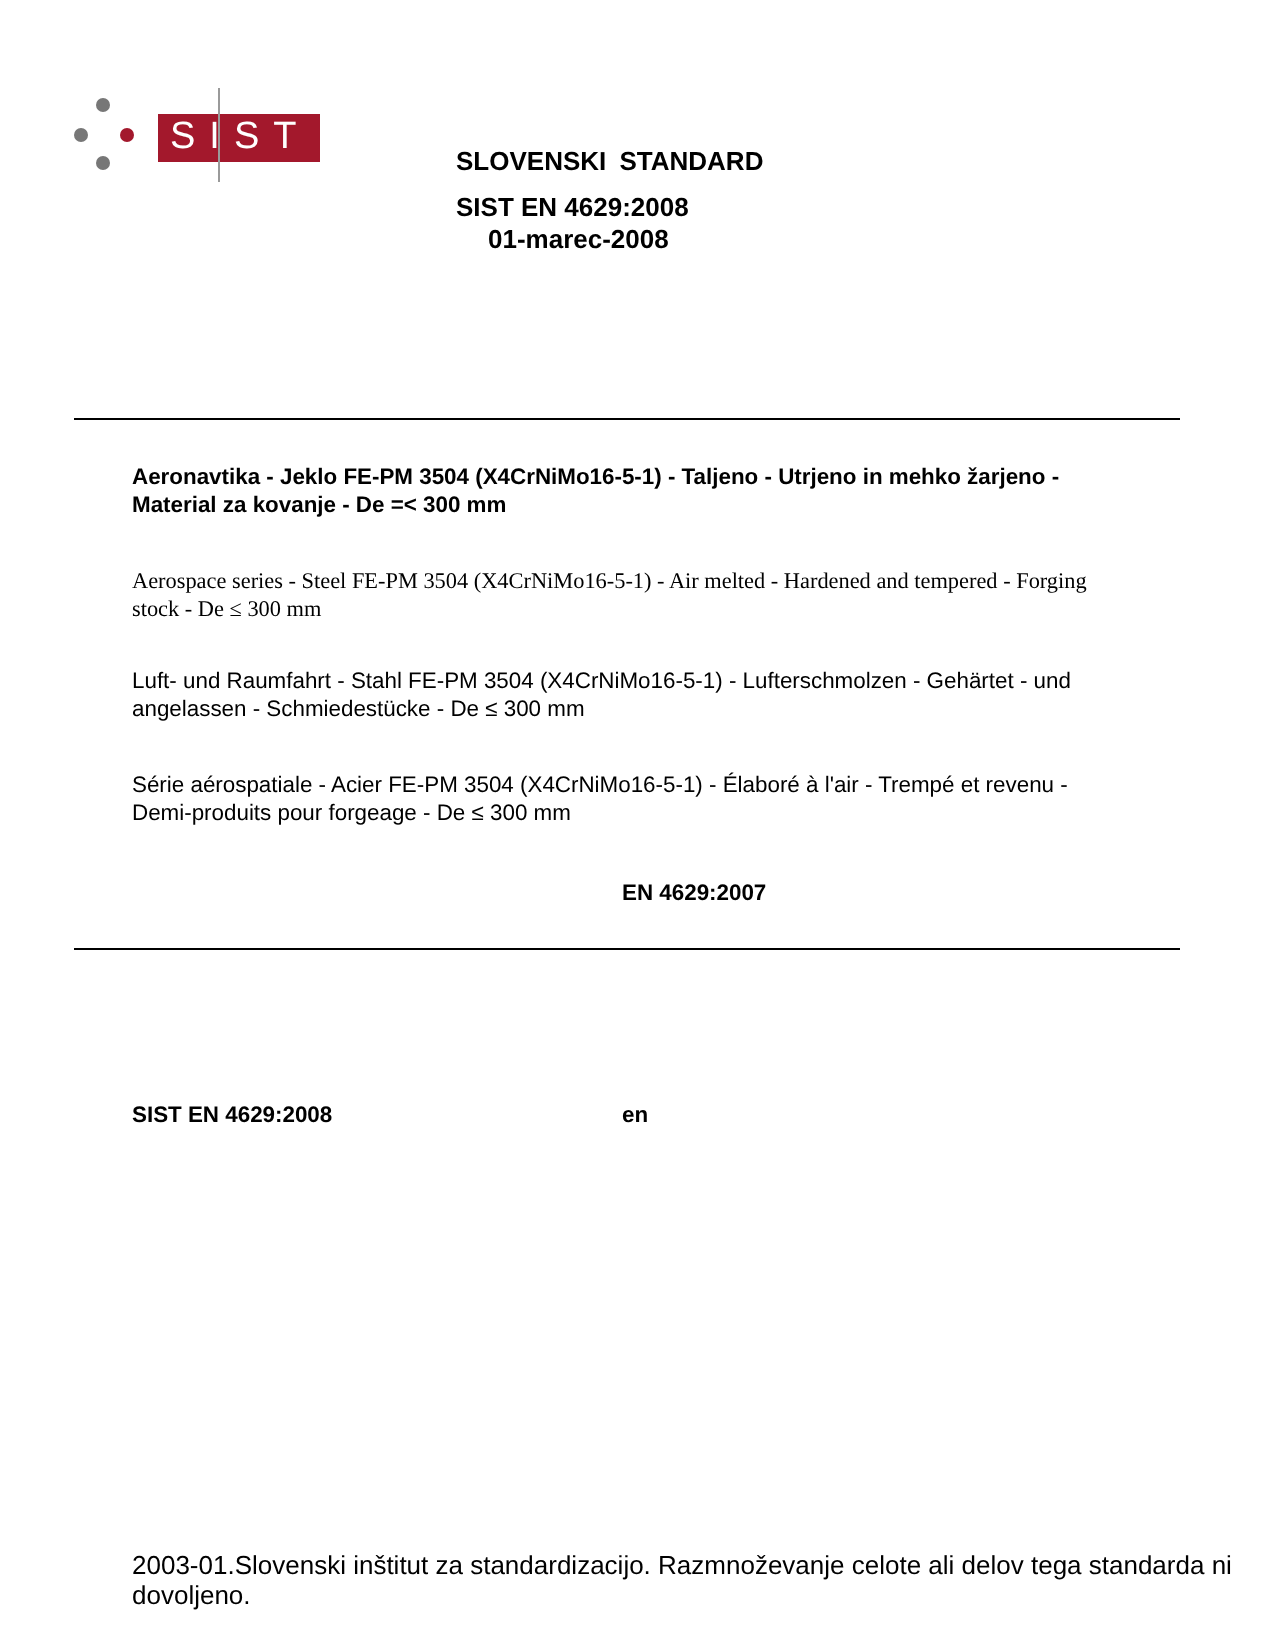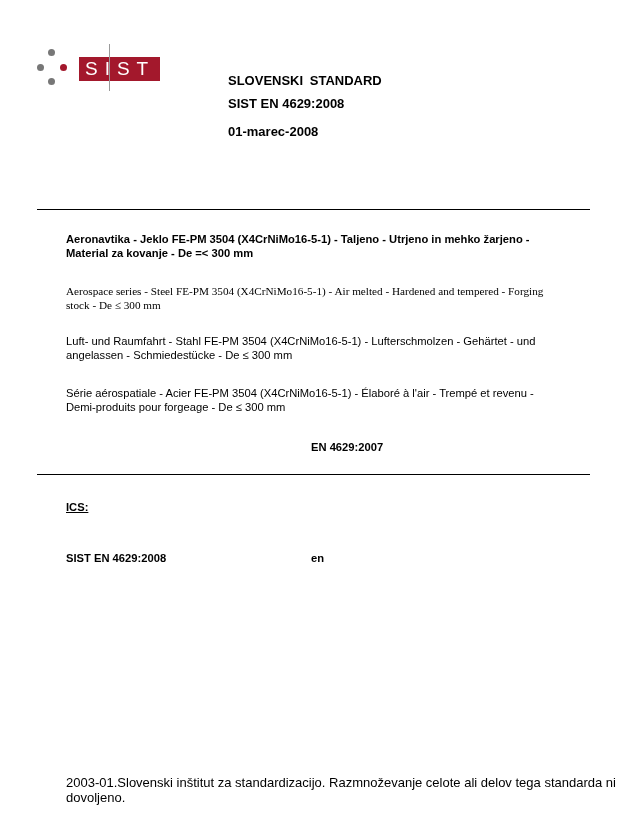--- a/index.html
+++ b/index.html
@@ -9,21 +9,21 @@
     .dot.grey { background: #777777; }
     .dot.red { background: #a3182c; }
     .logo-box { position: absolute; left: 79px; top: 57px; width: 81px; height: 24px;
                 background: #a3182c; color: #fff; font-size: 19px; letter-spacing: 7px;
                 line-height: 24px; padding-left: 6px; box-sizing: border-box;
                 font-family: "Liberation Sans", sans-serif; }
     .logo-vline { position: absolute; left: 109px; top: 44px; width: 1px; height: 47px; background: #9a9a9a; }
     .hdr { position: absolute; left: 228px; font-weight: bold; }
     .hdr.h1 { top: 73px; font-size: 13px; word-spacing: 3px; }
     .hdr.h2 { top: 96px; font-size: 13px; }
-    .hdr.h3 { top: 124px; font-size: 13px; }
+    .hdr.h3 { top: 112px; font-size: 13px; margin-left: 16px; }
     .rule { position: absolute; left: 37px; width: 553px; height: 1px; background: #000; }
     .para { position: absolute; left: 66px; width: 500px; font-size: 11.2px; line-height: 14px; }
     .bold { font-weight: bold; }
     .ics-label { text-decoration: underline; font-weight: bold; }
     .footer { position: absolute; left: 66px; top: 775px; font-size: 13px; color: #000; }
   </style>
 </head>
 <body>
 
 <div>
@@ -46,21 +46,20 @@
 <div class="para" style="top:334px;">Luft- und Raumfahrt - Stahl FE-PM 3504 (X4CrNiMo16-5-1) - Lufterschmolzen - Gehärtet - und angelassen - Schmiedestücke - De ≤ 300 mm</div>
 <div class="para" style="top:386px;">Série aérospatiale - Acier FE-PM 3504 (X4CrNiMo16-5-1) - Élaboré à l'air - Trempé et revenu - Demi-produits pour forgeage - De ≤ 300 mm</div>
 
 <div class="para bold" style="top:440px;">
   <span style="position:absolute; left:245px;">EN 4629:2007</span>
 </div>
 
 <div class="rule" style="top:474px;"></div>
 
 <div class="para" style="top:500px;">
-  <div class="ics-label">ICS:</div>
 </div>
 
 <div class="para bold" style="top:551px;">
   <span>SIST EN 4629:2008</span>
   <span style="position:absolute; left:245px;">en</span>
 </div>
 
 <div class="footer">2003-01.Slovenski inštitut za standardizacijo. Razmnoževanje celote ali delov tega standarda ni dovoljeno.</div>
 
 </body></html>

